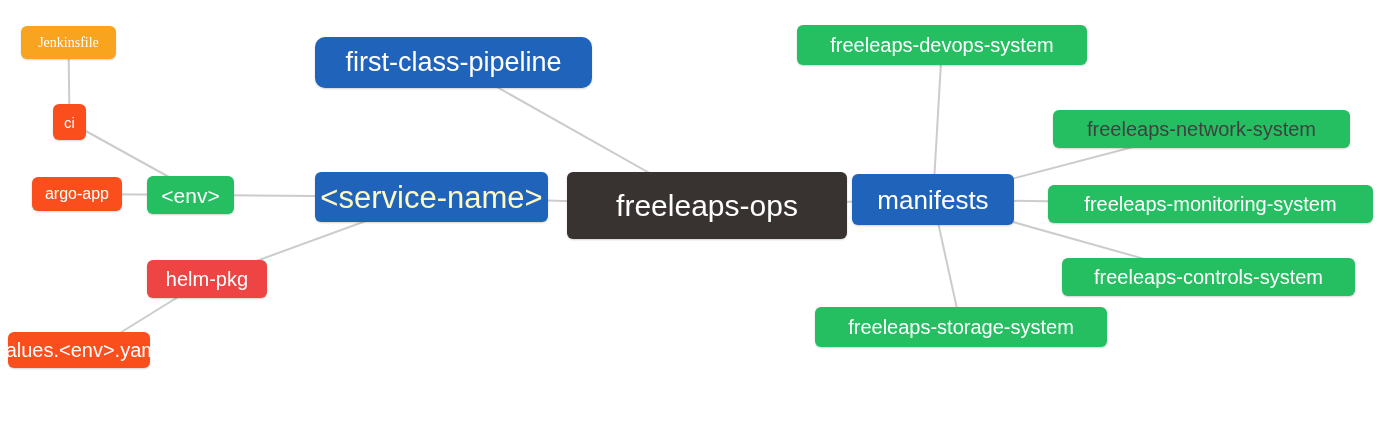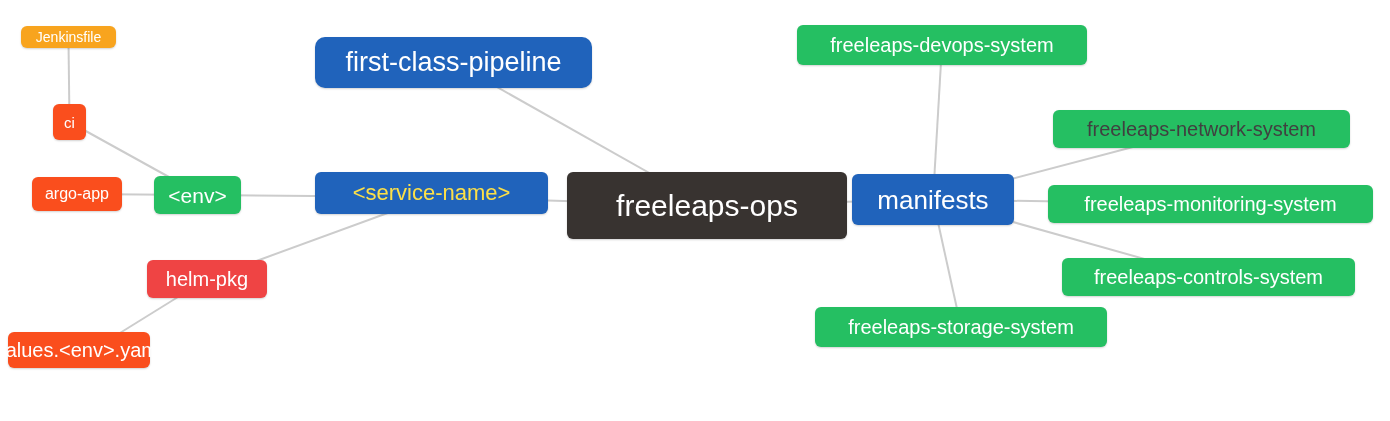--- a/index.html
+++ b/index.html
@@ -50,28 +50,28 @@
       <line x1="92.5" y1="350" x2="207" y2="279" stroke="#cccccc" stroke-width="2"></line>
       <line x1="431.5" y1="197" x2="707" y2="205.5" stroke="#cccccc" stroke-width="2"></line>
       <line x1="453.5" y1="62.5" x2="707" y2="205.5" stroke="#cccccc" stroke-width="2"></line>
       <line x1="707" y1="205.5" x2="933" y2="199.5" stroke="#cccccc" stroke-width="2"></line>
       <line x1="933" y1="199.5" x2="942" y2="45" stroke="#cccccc" stroke-width="2"></line>
       <line x1="933" y1="199.5" x2="1201.5" y2="129" stroke="#cccccc" stroke-width="2"></line>
       <line x1="933" y1="199.5" x2="1210.5" y2="204" stroke="#cccccc" stroke-width="2"></line>
       <line x1="933" y1="199.5" x2="1208.5" y2="277" stroke="#cccccc" stroke-width="2"></line>
       <line x1="933" y1="199.5" x2="961" y2="327" stroke="#cccccc" stroke-width="2"></line>
     </svg>
-<div class="node" style="left: 21px; top: 26px; width: 95px; height: 22px; background: rgb(248, 164, 30); font-size: 14px; color: rgb(255, 255, 255);">Jenkinsfile</div>
+<div class="node" style="left: 21px; top: 26px; width: 95px; height: 33px; background: rgb(248, 164, 30); font-size: 14px; color: rgb(255, 255, 255); font-family: Liberation Serif, serif;">Jenkinsfile</div>
     <div class="node" style="left: 53px; top: 104px; width: 33px; height: 36px; background: rgb(250, 78, 29); font-size: 15px; color: rgb(255, 255, 255);">ci</div>
     <div class="node" style="left: 32px; top: 177px; width: 90px; height: 34px; background: rgb(250, 78, 29); font-size: 16px; color: rgb(255, 255, 255);">argo-app</div>
-    <div class="node" style="left: 154px; top: 176px; width: 87px; height: 38px; background: rgb(37, 191, 98); font-size: 21px; color: rgb(255, 255, 255); text-align: center;">&lt;env&gt;</div>
+    <div class="node" style="left: 147px; top: 176px; width: 87px; height: 38px; background: rgb(37, 191, 98); font-size: 21px; color: rgb(255, 255, 255); text-align: center;">&lt;env&gt;</div>
     <div class="node" style="left: 147px; top: 260px; width: 120px; height: 38px; background: #ef4444; font-size: 20px; color: rgb(255, 255, 255);">helm-pkg</div>
     <div class="node" style="left: 8px; top: 332px; width: 142px; height: 36px; background: rgb(250, 78, 29); font-size: 20px; color: rgb(255, 255, 255);">values.&lt;env&gt;.yaml</div>
     <div class="node" style="left: 315px; top: 37px; width: 277px; height: 51px; background: rgb(32, 99, 187); font-size: 27px; color: rgb(255, 255, 255); border-radius: 10px;">first-class-pipeline</div>
-    <div class="node" style="left: 315px; top: 172px; width: 233px; height: 42px; background: rgb(32, 99, 187); font-size: 22px; color: #fde047;">&lt;service-name&gt;</div>
+    <div class="node" style="left: 315px; top: 172px; width: 233px; height: 50px; background: rgb(32, 99, 187); font-size: 31px; color: #fef9c3;">&lt;service-name&gt;</div>
     <div class="node" style="left: 567px; top: 172px; width: 280px; height: 67px; background: rgb(56, 51, 48); font-size: 30px; color: rgb(255, 255, 255);">freeleaps-ops</div>
     <div class="node" style="left: 852px; top: 174px; width: 162px; height: 51px; background: rgb(32, 99, 187); font-size: 26px; color: rgb(255, 255, 255);">manifests</div>
     <div class="node" style="left: 797px; top: 25px; width: 290px; height: 40px; background: rgb(37, 191, 98); font-size: 20px; color: rgb(255, 255, 255);">freeleaps-devops-system</div>
     <div class="node" style="left: 1053px; top: 110px; width: 297px; height: 38px; background: rgb(37, 191, 98); font-size: 20px; color: #404040;">freeleaps-network-system</div>
     <div class="node" style="left: 1048px; top: 185px; width: 325px; height: 38px; background: rgb(37, 191, 98); font-size: 20px; color: rgb(255, 255, 255);">freeleaps-monitoring-system</div>
     <div class="node" style="left: 1062px; top: 258px; width: 293px; height: 38px; background: rgb(37, 191, 98); font-size: 20px; color: rgb(255, 255, 255);">freeleaps-controls-system</div>
     <div class="node" style="left: 815px; top: 307px; width: 292px; height: 40px; background: rgb(37, 191, 98); font-size: 20px; color: rgb(255, 255, 255);">freeleaps-storage-system</div>
   </div>
 
 </body></html>

